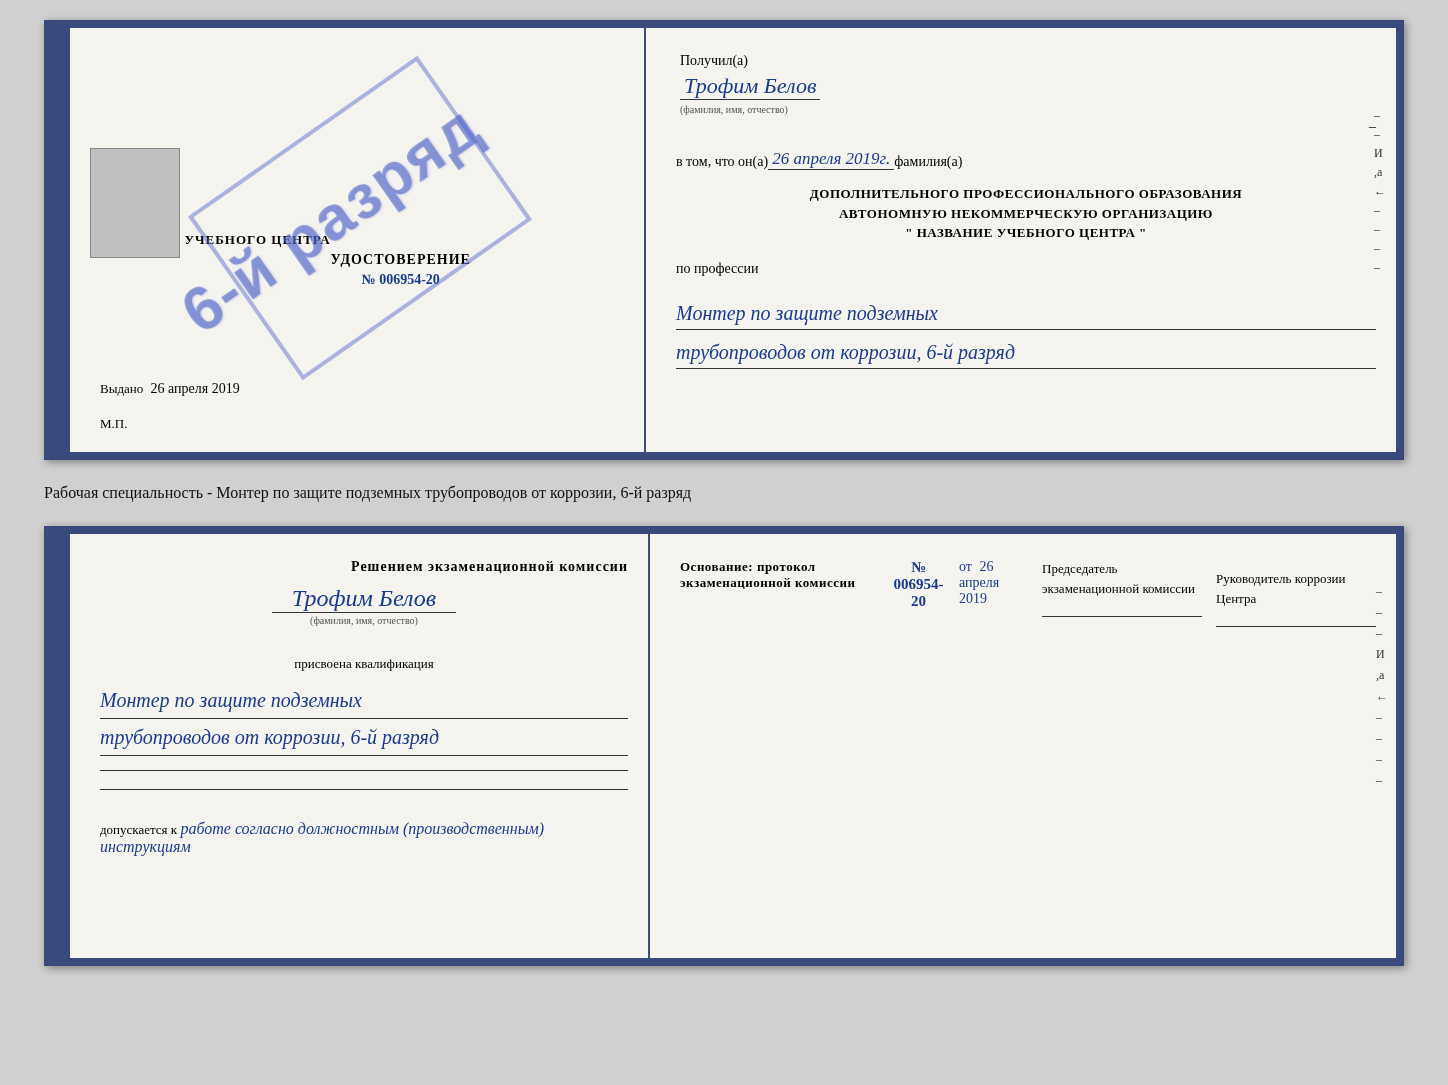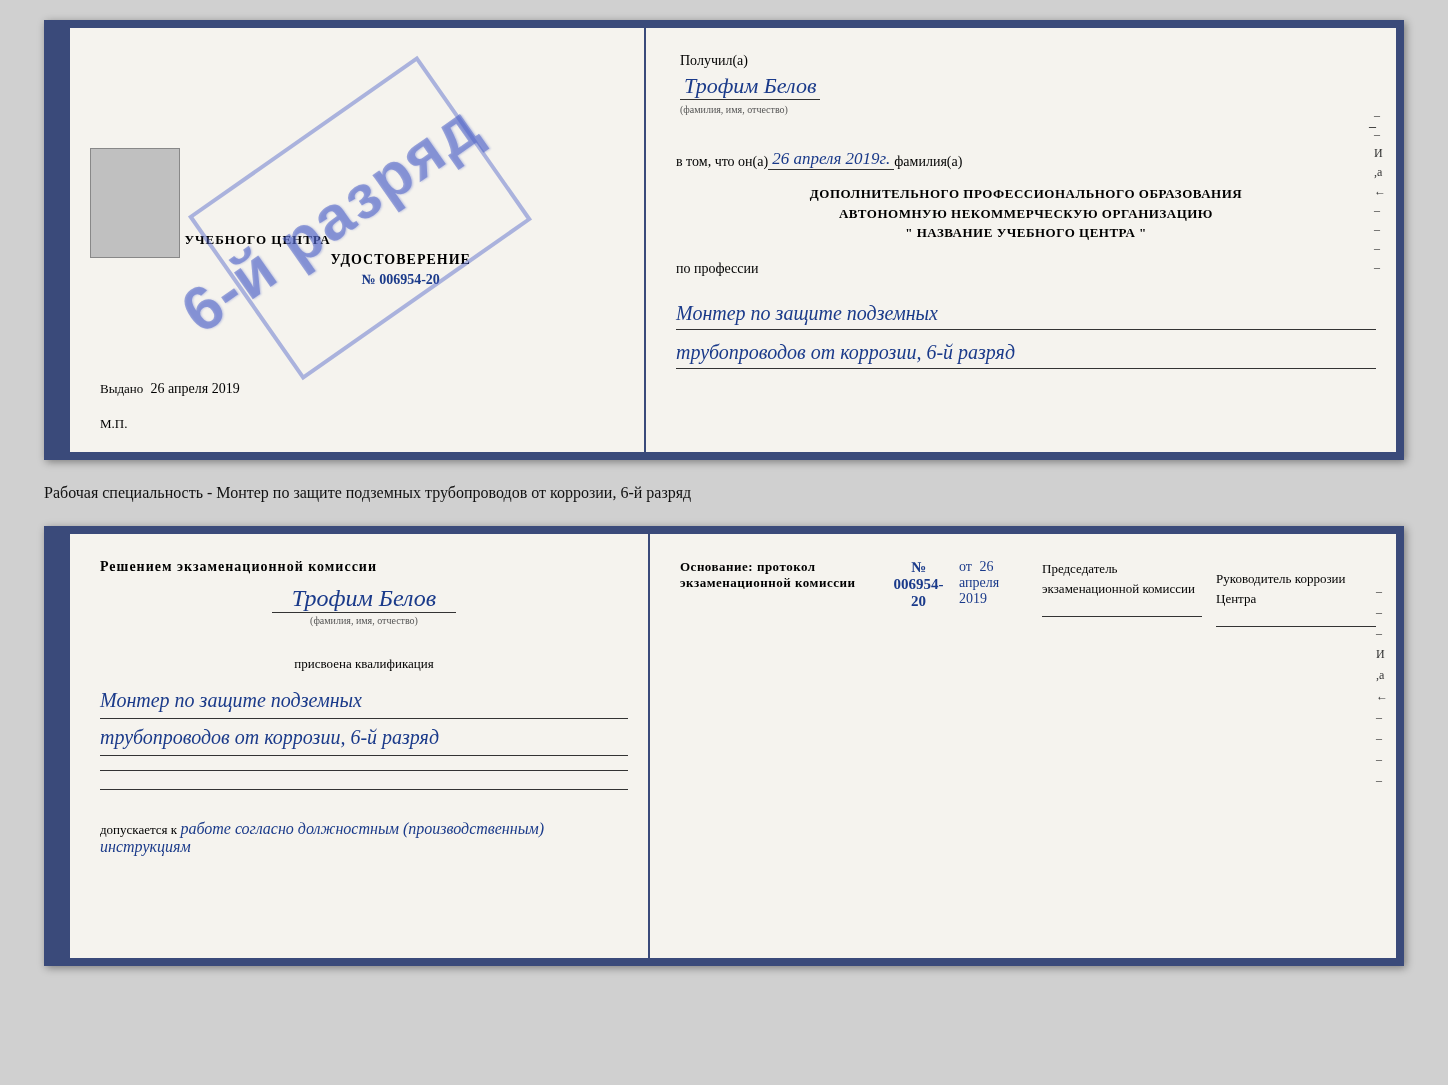--- a/index.html
+++ b/index.html
@@ -257,21 +257,21 @@
       padding: 25px 20px 20px 30px;
       display: flex;
       flex-direction: row;
       gap: 14px;
       position: relative;
     }
 
     .resheniem-title {
       font-size: 14px;
       font-weight: bold;
-      text-align: left;
+      text-align: right;
       letter-spacing: 1px;
     }
 
     .bottom-name-block {
       display: flex;
       flex-direction: column;
       align-items: center;
       gap: 2px;
     }
 

